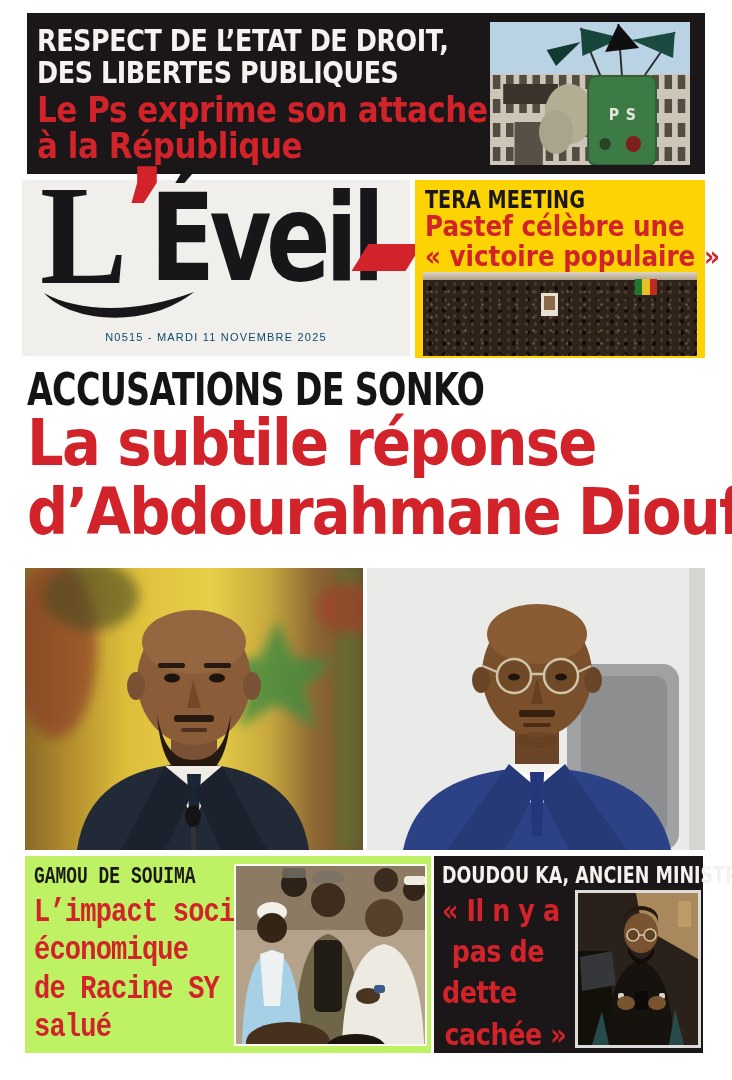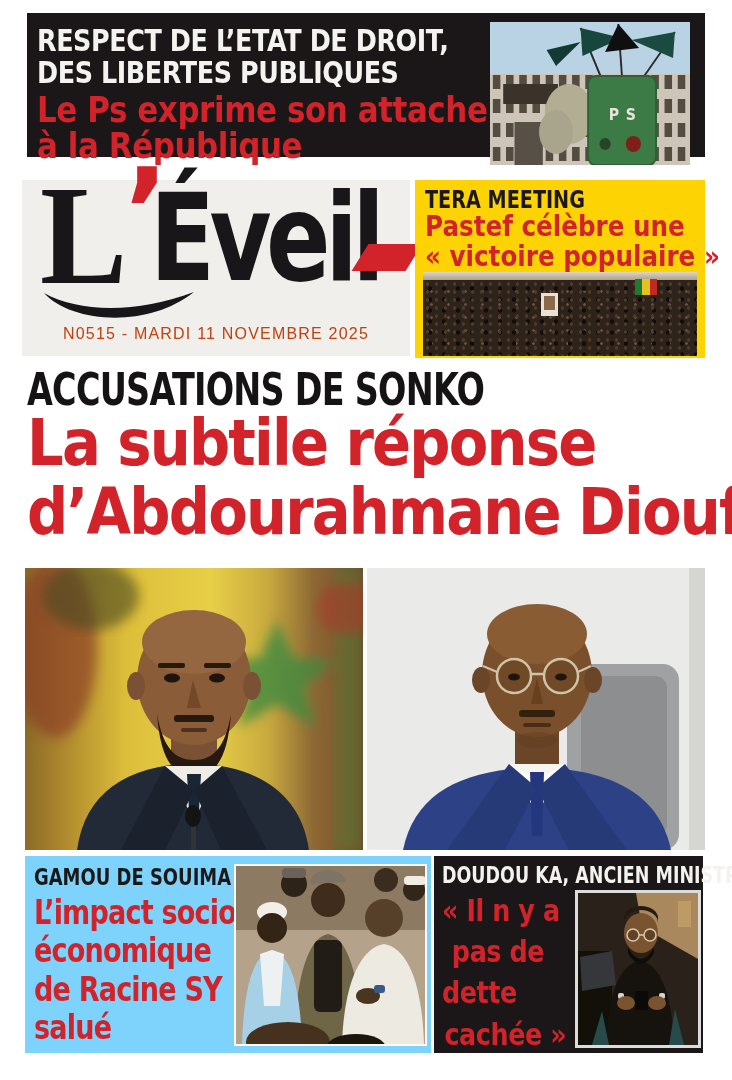--- a/index.html
+++ b/index.html
@@ -1,21 +1,21 @@
 <!DOCTYPE html>
 <html><head>
 <meta charset="utf-8">
 <style>
   * { margin:0; padding:0; box-sizing:border-box; }
   html,body { width:732px; height:1080px; }
   body { background:#ffffff; font-family:"DejaVu Sans",sans-serif; position:relative; overflow:hidden; }
   .abs { position:absolute; }
 
   
-  .top-banner { position:absolute; left:27px; top:13px; width:678px; height:144px; background:#1b1718;text-decoration:underline; }
+  .top-banner { position:absolute; left:27px; top:13px; width:678px; height:161px; background:#1b1718;text-decoration:underline; }
   .banner-kicker { position:absolute; left:10px; top:12px; color:#f5f3f0; font-weight:bold;
     font-size:31px; line-height:1.03; letter-spacing:-0.5px;
     transform:scaleX(0.82); transform-origin:left top; white-space:nowrap; }
   .banner-headline { position:absolute; left:10px; top:79px; color:#d2232a; font-weight:bold;
     font-size:36px; line-height:1.0; letter-spacing:-0.5px;
     transform:scaleX(0.86); transform-origin:left top; white-space:nowrap; }
   .banner-photo { position:absolute; left:451px; top:9px; width:212px; height:143px; overflow:hidden;padding-left:12px; }
   .banner-photo svg { display:block; width:100%; height:100%; }
 
   
@@ -23,21 +23,21 @@
   .logo { position:absolute; left:16px; top:6px; width:372px; height:130px; }
   .logo-L { position:absolute; left:2px; top:-22px; font-family:"Liberation Serif",serif; font-weight:bold;
     font-size:142px; line-height:1; color:#19161a; transform:scaleX(0.92); transform-origin:left top; }
   .logo-apos { position:absolute; left:86px; top:-34px; font-size:118px; line-height:1; font-weight:bold; color:#d2232a; }
   .logo-rest { position:absolute; left:112px; top:-9px; font-size:122px; line-height:1; font-weight:bold;
     letter-spacing:-7px; color:#19161a; transform:scaleX(0.78); transform-origin:left top; }
   .logo-dash { position:absolute; left:322px; top:58px; width:54px; height:27px; background:#d2232a;
     transform:skewX(-32deg); }
   .logo-swoosh { position:absolute; left:4px; top:102px; }
   .issue-line { position:absolute; left:0; bottom:13px; width:100%; text-align:center;
-    font-family:"Liberation Sans",sans-serif; font-size:16px; color:#c2410c; letter-spacing:1.2px;margin-top:26px; }
+    font-family:"Liberation Sans",sans-serif; font-size:11px; color:#0c4a6e; letter-spacing:1.2px;margin-top:26px; }
 
   .tera-box { position:absolute; left:415px; top:180px; width:290px; height:178px; background:#fdd304; }
   .tera-kicker { position:absolute; left:10px; top:6px; color:#1c1817; font-weight:bold; font-size:24px;
     transform:scaleX(0.8); transform-origin:left top; white-space:nowrap; }
   .tera-headline { position:absolute; left:10px; top:32px; color:#d2232a; font-weight:bold; font-size:28px;
     line-height:1.06; transform:scaleX(0.88); transform-origin:left top; white-space:nowrap; }
   .tera-photo { position:absolute; left:8px; top:92px; width:274px; height:84px; background-color:#2e231b;
     background-image:
       radial-gradient(circle, #4e3a29 1.6px, transparent 1.9px),
       radial-gradient(circle, #120d0a 2px, transparent 2.3px),
@@ -54,21 +54,21 @@
     letter-spacing:-1px; transform:scaleX(0.76); transform-origin:left top; white-space:nowrap; }
   .story-headline { position:absolute; left:27px; top:409px; color:#d2232a; font-weight:bold; font-size:64px;
     line-height:1.08; letter-spacing:-2px; transform:scaleX(0.9); transform-origin:left top; white-space:nowrap; }
 
   
   .sonko-photo { position:absolute; left:25px; top:568px; width:338px; height:282px; overflow:hidden; }
   .diouf-photo { position:absolute; left:367px; top:568px; width:338px; height:282px; overflow:hidden; }
   .sonko-photo svg, .diouf-photo svg { display:block; width:100%; height:100%; }
 
   
-  .gamou-box { position:absolute; left:25px; top:856px; width:406px; height:197px; background:#7dd3fc; }
+  .gamou-box { position:absolute; left:25px; top:856px; width:406px; height:197px; background:#bef264;font-family:Liberation Mono, monospace; }
   .gamou-kicker { position:absolute; left:9px; top:8px; color:#1c1817; font-weight:bold; font-size:23px;
     transform:scaleX(0.78); transform-origin:left top; white-space:nowrap; }
   .gamou-headline { position:absolute; left:9px; top:38px; color:#d2232a; font-weight:bold; font-size:33px;
     line-height:1.16; letter-spacing:-1px; transform:scaleX(0.82); transform-origin:left top; white-space:nowrap; }
   .gamou-photo { position:absolute; left:209px; top:8px; width:193px; height:182px;
     border:2px solid #fbfaf5; overflow:hidden; }
   .gamou-photo svg { display:block; width:100%; height:100%; }
 
   .doudou-box { position:absolute; left:434px; top:856px; width:269px; height:197px; background:#1b1718; }
   .doudou-kicker { position:absolute; left:8px; top:6px; color:#f4f2ef; font-weight:bold; font-size:23px;

